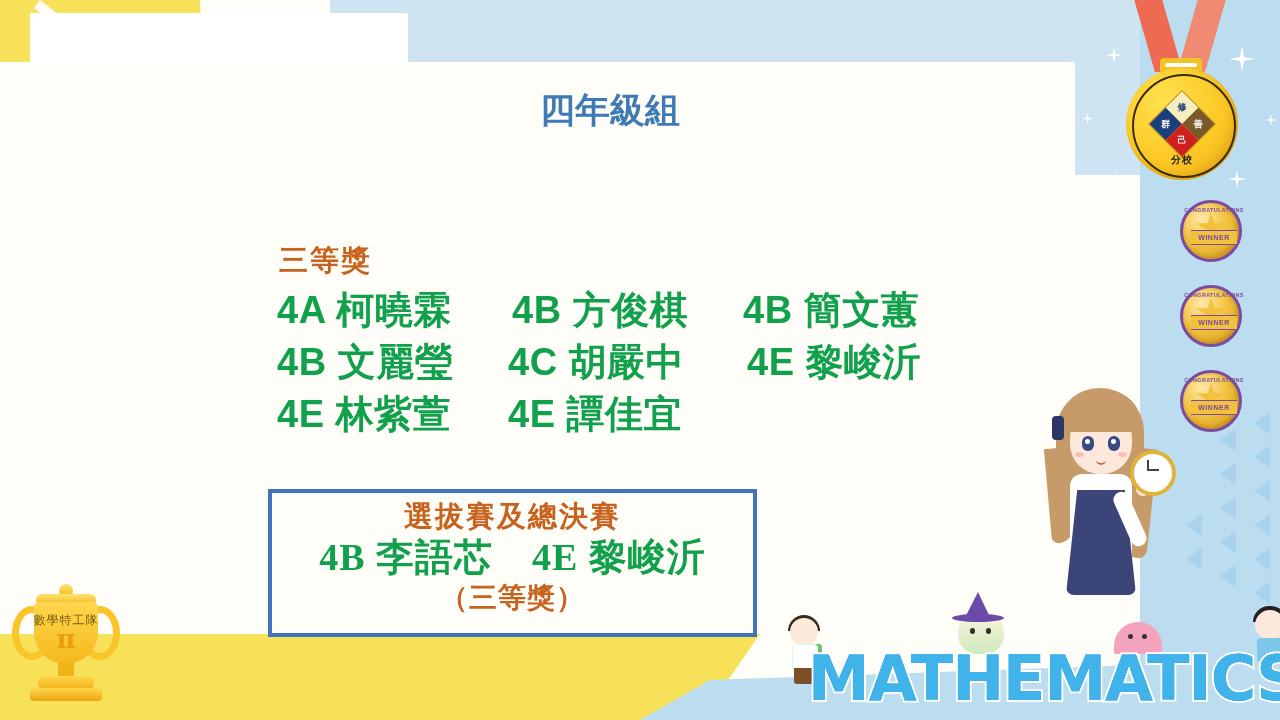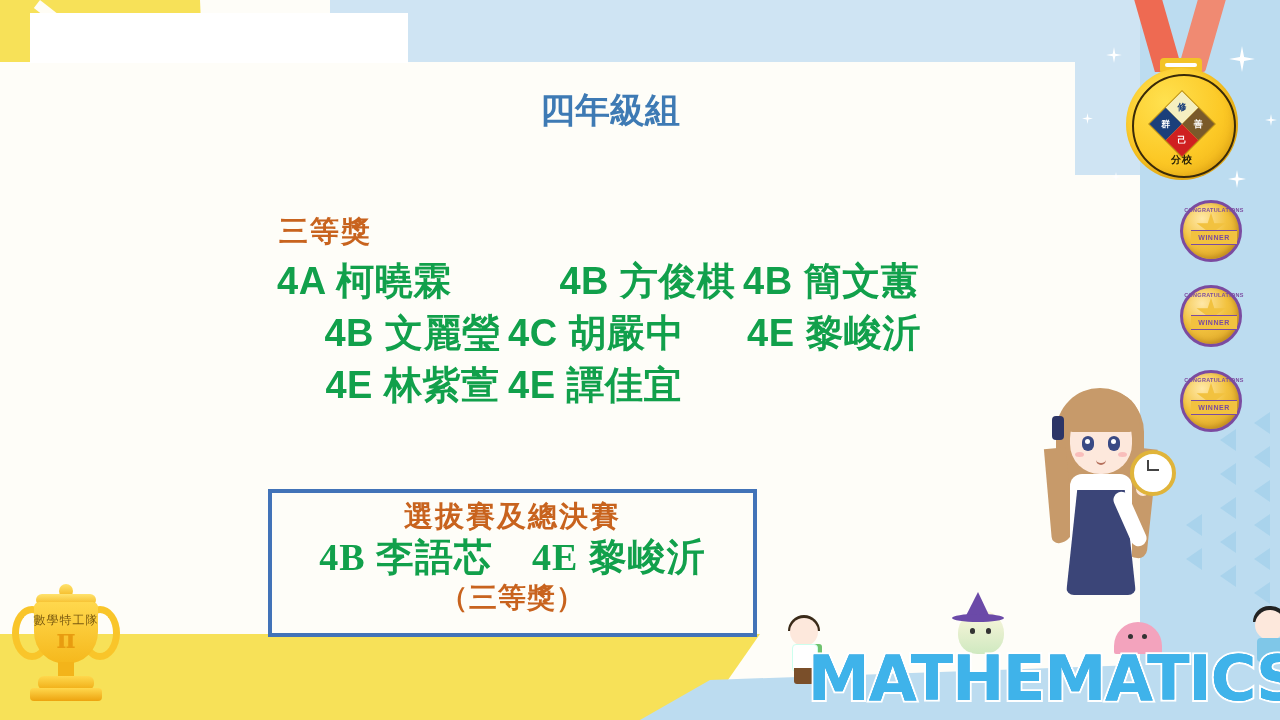--- a/index.html
+++ b/index.html
@@ -75,35 +75,35 @@
 
   
   .main-title{
     position:absolute;left:200px;top:88px;width:820px;
     text-align:center;color:#3e7ab4;font-weight:bold;
     font-size:35px;line-height:1.27;letter-spacing:0px;
   }
   .main-title .l2{display:block;}
 
   
-  .award-block{position:absolute;left:273px;top:212px;width:700px;}
+  .award-block{position:absolute;left:273px;top:241px;width:700px;}
   .award-label{
     font-size:29px;font-weight:bold;color:#c8631e;letter-spacing:2px;
     margin:0 0 4px 6px;
   }
   .names-grid{
     display:grid;grid-template-columns:235px 235px 230px;
     row-gap:2px;
   }
   .name-cell{
     font-size:38px;font-weight:bold;color:#11a04b;
     white-space:nowrap;line-height:1.32;letter-spacing:0.5px;
   }
   .name-cell.c0{text-align:left;padding-left:4px;}
-  .name-cell.c1{text-align:center;padding-left:4px;margin-left:40px;}
+  .name-cell.c1{text-align:left;padding-left:4px;}
   .name-cell.c2{text-align:left;padding-left:0px;}
 
   
   .final-box{
     position:absolute;left:268px;top:489px;width:489px;height:148px;
     border:4px solid #4273b8;background:transparent;box-sizing:border-box;
     display:flex;flex-direction:column;align-items:center;justify-content:flex-start;
     padding-top:5px;
   }
   .final-heading{

